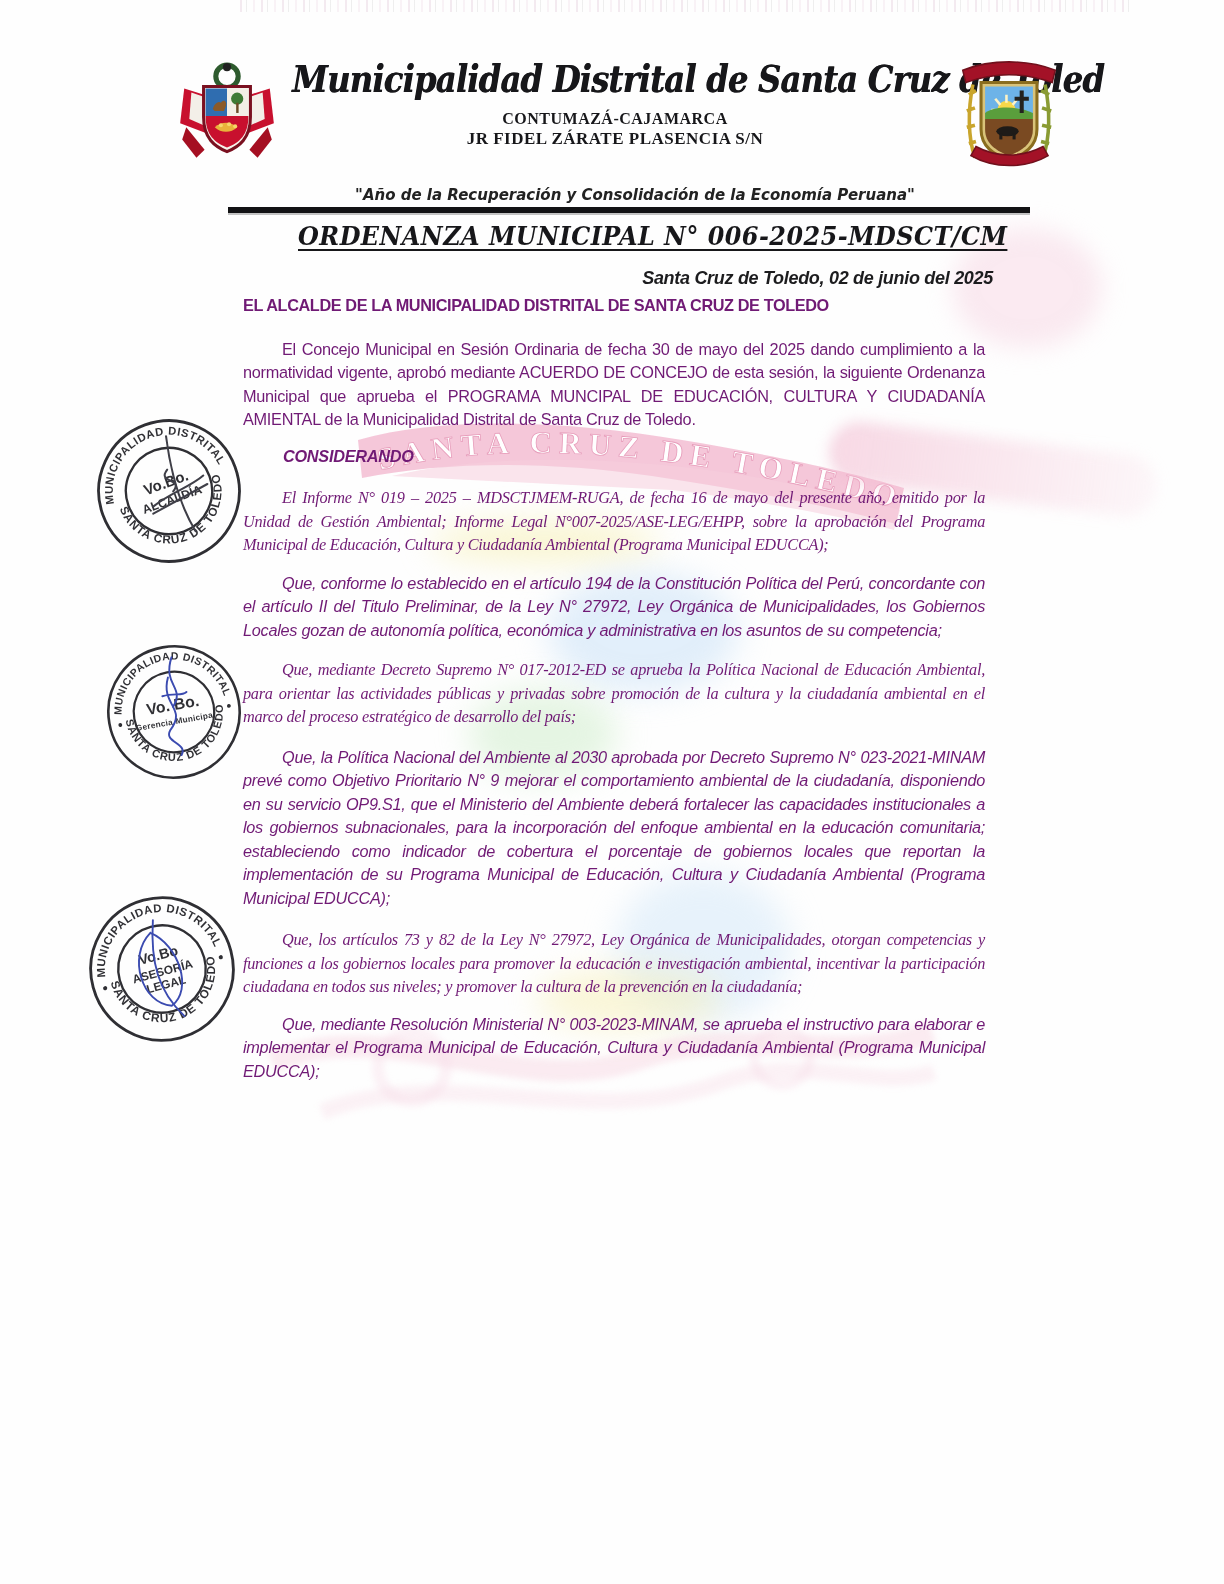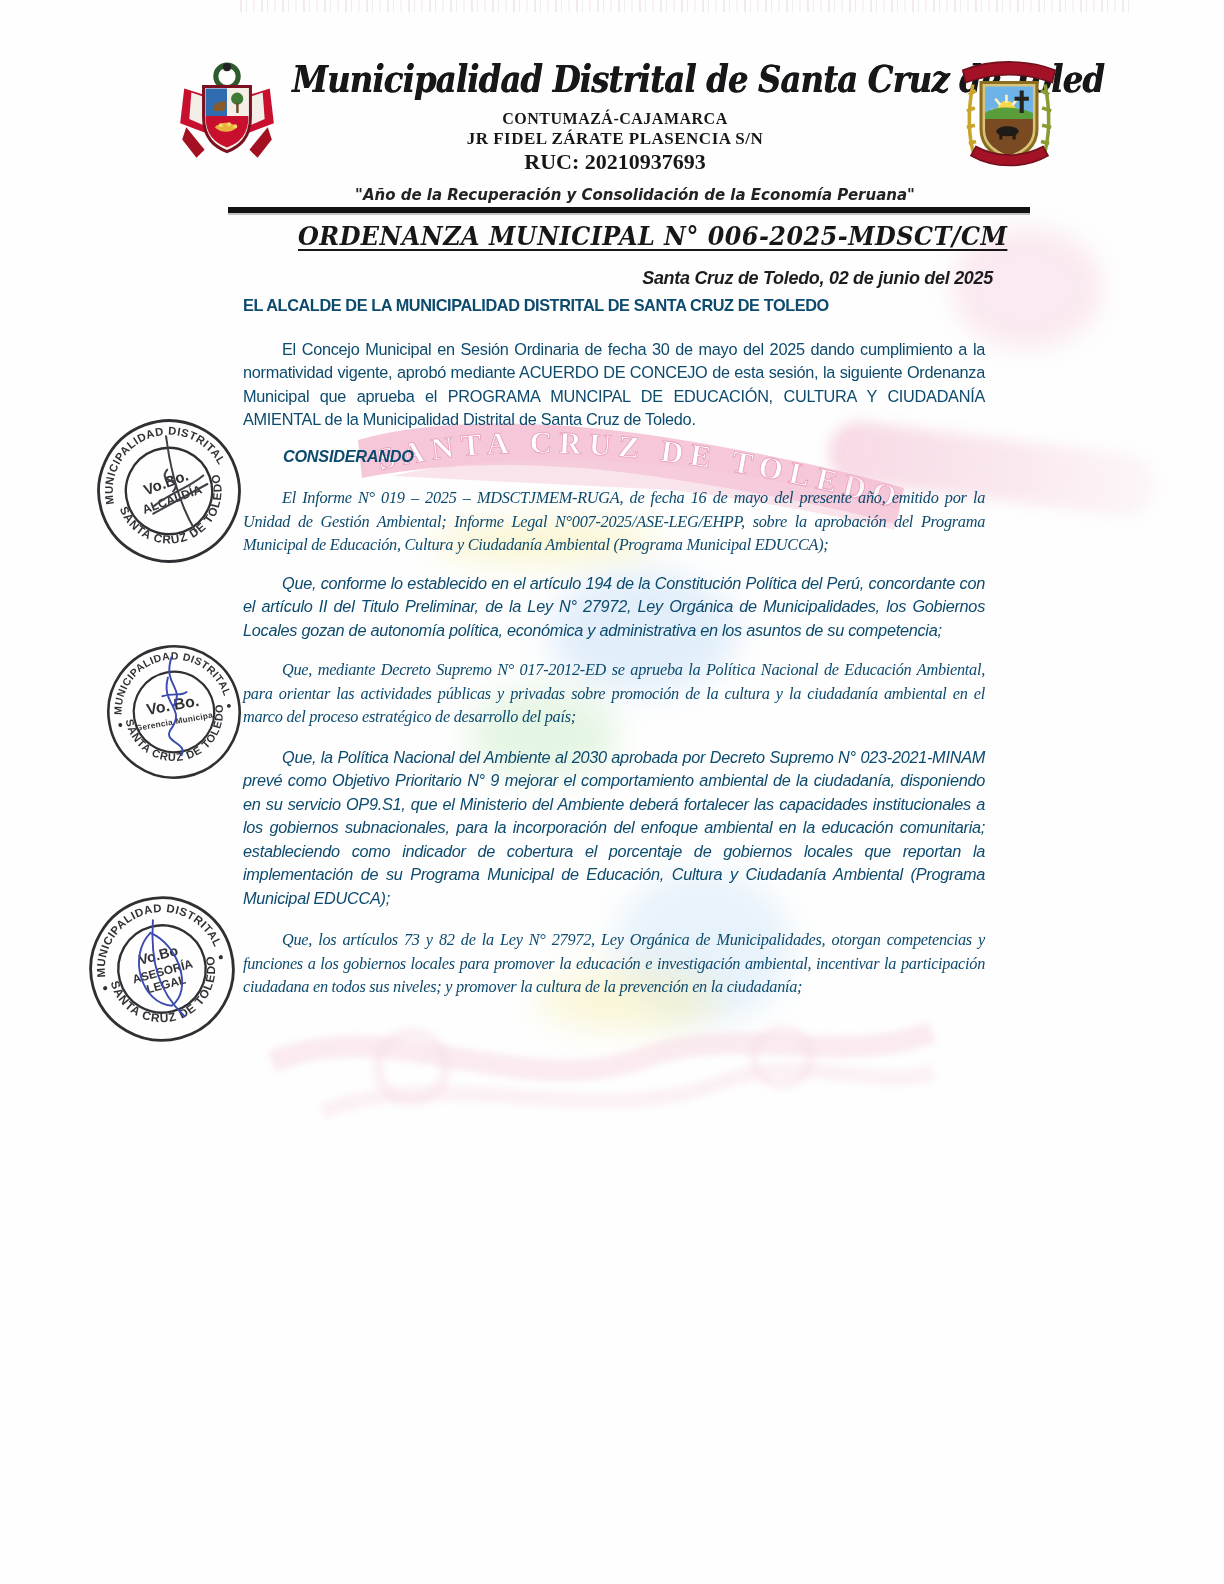--- a/index.html
+++ b/index.html
@@ -39,21 +39,21 @@
   
   .doc-title{position:absolute;left:298px;top:221px;
     font-family:"DejaVu Serif",serif;font-style:italic;font-weight:bold;font-size:26px;
     color:#17171a;text-decoration:underline;text-decoration-thickness:2px;text-underline-offset:4px;
     letter-spacing:.5px;transform:scaleX(.92);transform-origin:left center;z-index:2;}
   .dateline{position:absolute;right:231px;top:268px;font-size:18px;font-weight:bold;font-style:italic;
     letter-spacing:-.3px;z-index:2;}
 
   
   .text-col{position:absolute;left:243px;top:294px;width:742px;z-index:2;
-    font-size:16.3px;line-height:23.5px;letter-spacing:-.28px;text-align:justify;color:#0c4a6e;}
+    font-size:16.3px;line-height:23.5px;letter-spacing:-.28px;text-align:justify;color:#701a75;}
   .text-col p{margin:0;}
   .addressee{font-weight:bold;letter-spacing:-.4px;}
   .por-cuanto{font-weight:bold;font-style:italic;margin-top:14px !important;margin-left:44px !important;}
   .p-intro{margin-top:20px !important;text-indent:39px;}
   .considerando{font-weight:bold;font-style:italic;margin-top:13px !important;margin-left:40px !important;}
   .bi{font-style:italic;text-indent:39px;}
   .m18{margin-top:18px !important;font-family:Liberation Serif, serif;} .m15{margin-top:15px !important;}
   .m16{margin-top:16px !important;font-family:Liberation Serif, serif;} .m17{margin-top:17px !important;}
   .m14{margin-top:14px !important;} .m19{margin-top:19px !important;}
 
@@ -122,21 +122,20 @@
       <path d="M38,66 c6,-6 16,-6 22,0 c-6,6 -16,6 -22,0 Z" fill="#e9b33b"></path>
       <circle cx="44" cy="64" r="2" fill="#f5d76a"></circle>
         <circle cx="52" cy="63" r="2" fill="#f5d76a"></circle>
         <circle cx="58" cy="65" r="2" fill="#f5d76a"></circle>
     </svg>
   </div>
 
   <div class="org-script">Municipalidad Distrital de Santa Cruz de Toled</div>
   <div class="hline province">CONTUMAZÁ-CAJAMARCA</div>
   <div class="hline address">JR FIDEL ZÁRATE PLASENCIA S/N</div>
-  <div class="hline ruc">RUC: 20210937693</div>
 
   <div class="emblem" style="left:950px;top:54px;width:118px;height:120px;">
     <svg viewBox="0 0 115 118" width="118" height="120">
       <path d="M12,16 C40,5 75,5 103,16 L100,28 C72,18 43,18 15,28 Z" fill="#a31227" stroke="#70101c" stroke-width="1.5"></path>
       <path d="M22,30 C17,55 17,82 24,102 M18,40 l7,-4 M16,56 l8,-3 M16,72 l8,-2 M18,88 l7,-2" fill="none" stroke="#c9a52c" stroke-width="3.5"></path>
       <path d="M93,30 C98,55 98,82 91,102 M97,40 l-8,-4 M99,56 l-9,-3 M99,72 l-9,-2 M97,88 l-8,-2" fill="none" stroke="#8a9b33" stroke-width="3.5"></path>
       <path d="M30,28 h55 v46 c0,17 -12.5,25 -27.5,31 c-15,-6 -27.5,-14 -27.5,-31 Z" fill="#d9c37a" stroke="#8a6d1f" stroke-width="3"></path>
       <rect x="34" y="32" width="47" height="30" fill="#6db3e8"></rect>
       <circle cx="55" cy="55" r="9" fill="#f7d84a"></circle>
       <path d="M55,40 v8 M44,44 l5,6 M66,44 l-5,6 M40,55 h7 M63,55 h7" stroke="#fdf3c6" stroke-width="2.5"></path>
@@ -158,20 +157,21 @@
 
   <div class="text-col">
     <p class="addressee">EL ALCALDE DE LA MUNICIPALIDAD DISTRITAL DE SANTA CRUZ DE TOLEDO</p>
     <p class="p-intro">El Concejo Municipal en Sesión Ordinaria de fecha 30 de mayo del 2025 dando cumplimiento a la normatividad vigente, aprobó mediante ACUERDO DE CONCEJO de esta sesión, la siguiente Ordenanza Municipal que aprueba el PROGRAMA MUNCIPAL DE EDUCACIÓN, CULTURA Y CIUDADANÍA AMIENTAL de la Municipalidad Distrital de Santa Cruz de Toledo.</p>
     <p class="considerando">CONSIDERANDO</p>
     <p class="bi m18">El Informe N° 019 – 2025 – MDSCTJMEM-RUGA, de fecha 16 de mayo del presente año, emitido por la Unidad de Gestión Ambiental; Informe Legal N°007-2025/ASE-LEG/EHPP, sobre la aprobación del Programa Municipal de Educación, Cultura y Ciudadanía Ambiental (Programa Municipal EDUCCA);</p>
     <p class="bi m15">Que, conforme lo establecido en el artículo 194 de la Constitución Política del Perú, concordante con el artículo II del Titulo Preliminar, de la Ley N° 27972, Ley Orgánica de Municipalidades, los Gobiernos Locales gozan de autonomía política, económica y administrativa en los asuntos de su competencia;</p>
     <p class="bi m16">Que, mediante Decreto Supremo N° 017-2012-ED se aprueba la Política Nacional de Educación Ambiental, para orientar las actividades públicas y privadas sobre promoción de la cultura y la ciudadanía ambiental en el marco del proceso estratégico de desarrollo del país;</p>
     <p class="bi m17">Que, la Política Nacional del Ambiente al 2030 aprobada por Decreto Supremo N° 023-2021-MINAM prevé como Objetivo Prioritario N° 9 mejorar el comportamiento ambiental de la ciudadanía, disponiendo en su servicio OP9.S1, que el Ministerio del Ambiente deberá fortalecer las capacidades institucionales a los gobiernos subnacionales, para la incorporación del enfoque ambiental en la educación comunitaria; estableciendo como indicador de cobertura el porcentaje de gobiernos locales que reportan la implementación de su Programa Municipal de Educación, Cultura y Ciudadanía Ambiental (Programa Municipal EDUCCA);</p>
     <p class="bi m18">Que, los artículos 73 y 82 de la Ley N° 27972, Ley Orgánica de Municipalidades, otorgan competencias y funciones a los gobiernos locales para promover la educación e investigación ambiental, incentivar la participación ciudadana en todos sus niveles; y promover la cultura de la prevención en la ciudadanía;</p>
+    <p class="bi m14">Que, mediante Resolución Ministerial N° 003-2023-MINAM, se aprueba el instructivo para elaborar e implementar el Programa Municipal de Educación, Cultura y Ciudadanía Ambiental (Programa Municipal EDUCCA);</p>
   </div>
 
   <div class="stamp" style="left:94px;top:416px;width:150px;height:150px;transform:rotate(-20deg);">
     <svg viewBox="0 0 160 160">
       <defs>
         <path id="a1t" d="M20,80 A60,60 0 0 1 140,80"></path>
         <path id="a1b" d="M24,80 A56,56 0 0 0 136,80"></path>
       </defs>
       <circle cx="80" cy="80" r="75" fill="none" stroke="#1f1f24" stroke-width="3"></circle>
       <circle cx="80" cy="80" r="46" fill="none" stroke="#1f1f24" stroke-width="2.5"></circle>

